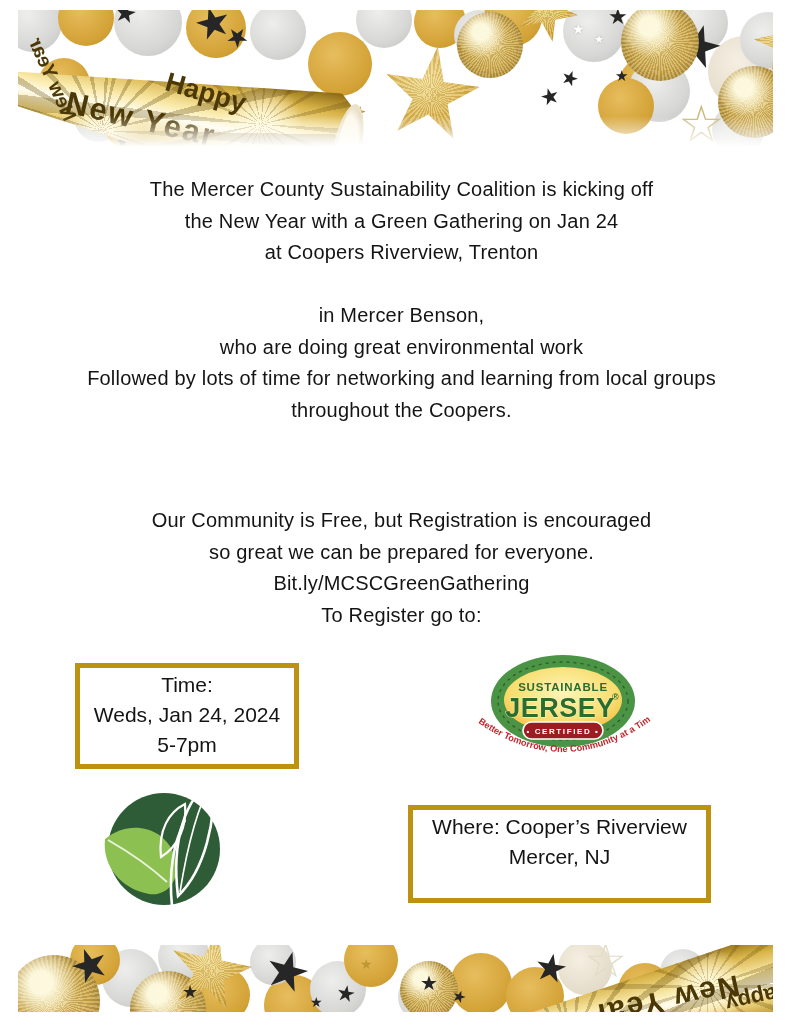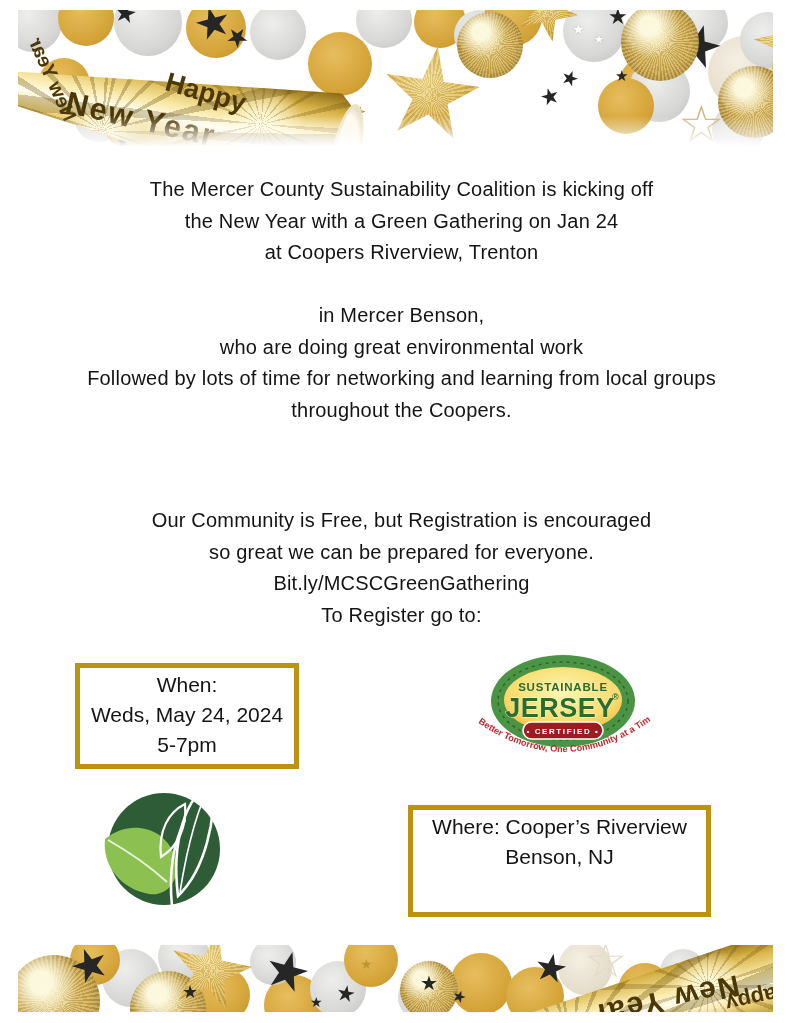--- a/index.html
+++ b/index.html
@@ -63,21 +63,21 @@
   .para { position:absolute; left:6px; width:791px; text-align:center;
           font-size:20px; line-height:31.5px; letter-spacing:.2px; color:#141414; }
   #intro-paragraph        { top:174px; }
   #details-paragraph      { top:300px; }
   #registration-paragraph { top:505px; }
 
   .info-box { position:absolute; box-sizing:border-box; border:5px solid #BD9210;
               background:#fff; text-align:center; font-size:21px; line-height:30px;
               padding:2px 4px; color:#141414; }
   #when-box  { left:75px;  top:663px; width:224px; height:106px; }
-  #where-box { left:408px; top:805px; width:303px; height:112px; }
+  #where-box { left:408px; top:805px; width:303px; height:98px; }
 
   .logo { position:absolute; }
   #sj-logo   { left:472px; top:654px; width:182px; height:114px; }
   #leaf-logo { left:98px;  top:778px; width:148px; height:130px; }
 </style>
 </head>
 <body>
 
 <div class="page">
 
@@ -152,22 +152,22 @@
   </div>
 
   <div class="para" id="registration-paragraph">
     <div>Our Community is Free, but Registration is encouraged</div>
     <div>so great we can be prepared for everyone.</div>
     <div>Bit.ly/MCSCGreenGathering</div>
     <div>To Register go to:</div>
   </div>
 
   <div class="info-box" id="when-box">
-    <div>When:</div>
-    <div>Weds, May 24, 2024</div>
+    <div>Time:</div>
+    <div>Weds, Jan 24, 2024</div>
     <div>5-7pm</div>
   </div>
 
   <svg class="logo" id="sj-logo" viewBox="0 0 182 114">
     <ellipse cx="91" cy="47" rx="72" ry="46" fill="#4C9445"></ellipse>
     <ellipse cx="91" cy="47" rx="65" ry="39" fill="none" stroke="#2c6127" stroke-width="1.4" stroke-dasharray="3 4"></ellipse>
     <defs>
       <radialGradient id="sjy" cx="50%" cy="38%" r="75%">
         <stop offset="0%" stop-color="#FCF6B8"></stop>
         <stop offset="60%" stop-color="#F8DD6E"></stop>
@@ -191,21 +191,21 @@
     <path d="M7,61 C30,42 64,47 76,76 C85,101 69,119 51,116 C23,111 4,88 7,61 Z" fill="#8CC152"></path>
     <path d="M10,62 Q45,82 69,104" fill="none" stroke="#e9f4d9" stroke-width="2"></path>
     <path d="M80,118 C73,62 88,19 114,3 C119,40 107,92 80,118 Z" fill="none" stroke="#ffffff" stroke-width="2.6"></path>
     <path d="M82,114 C89,70 99,30 114,3" fill="none" stroke="#ffffff" stroke-width="1.6"></path>
     <path d="M63,79 C60,52 71,34 87,26 C89,47 81,68 63,79 Z" fill="none" stroke="#ffffff" stroke-width="2.2"></path>
     <path d="M74,128 C71,98 73,70 87,42" fill="none" stroke="#ffffff" stroke-width="2.6"></path>
   </svg>
 
   <div class="info-box" id="where-box">
     <div>Where: Cooper’s Riverview</div>
-    <div>Benson, NJ</div>
+    <div>Mercer, NJ</div>
   </div>
 
   <div class="banner" id="bottom-banner">
     <div class="cf s" style="left:84px;top:4px;width:58px;height:58px"></div>
     <div class="cf s" style="left:140px;top:-14px;width:52px;height:52px"></div>
     <div class="cf g" style="left:176px;top:22px;width:56px;height:56px"></div>
     <div class="cf g" style="left:246px;top:30px;width:60px;height:60px"></div>
     <div class="cf s" style="left:292px;top:16px;width:56px;height:56px"></div>
     <div class="cf s" style="left:232px;top:-6px;width:46px;height:46px"></div>
     <div class="cf g" style="left:326px;top:-12px;width:54px;height:54px"></div>

